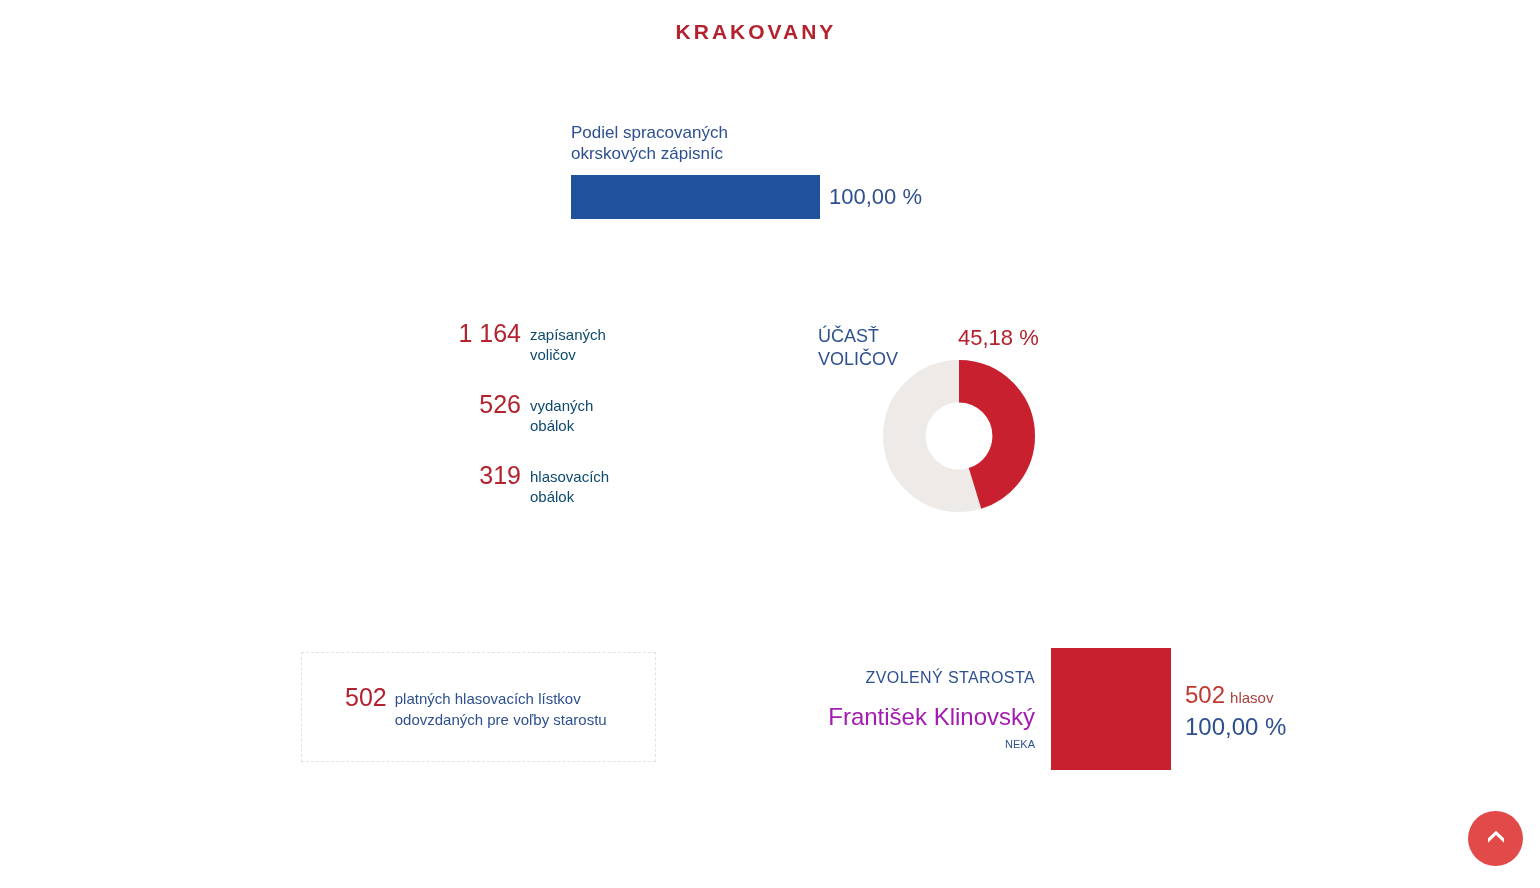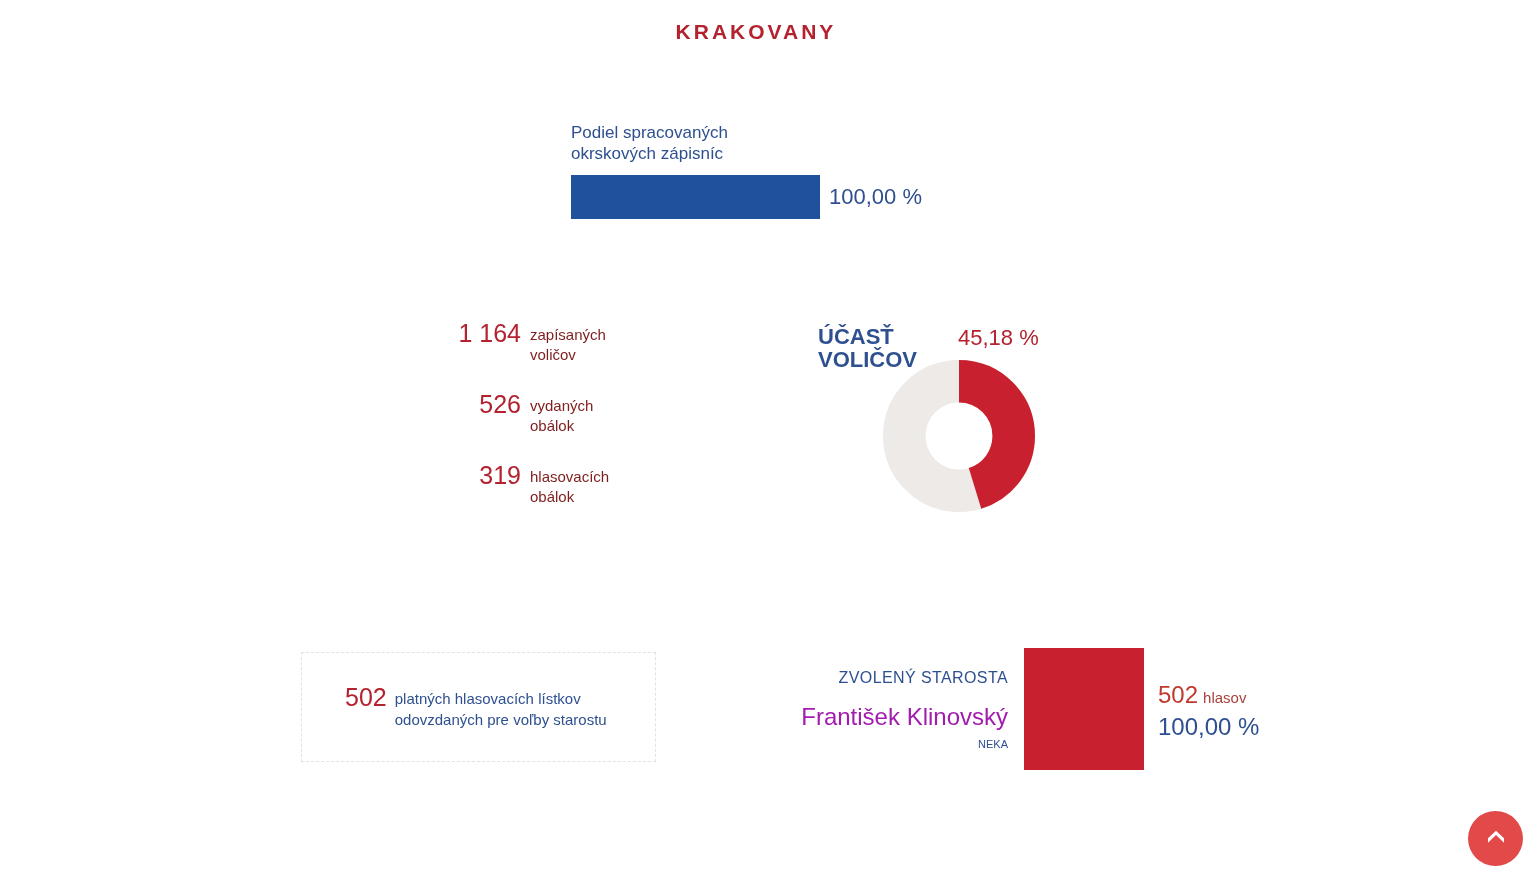--- a/index.html
+++ b/index.html
@@ -81,43 +81,42 @@
     font-size: 25px;
     color: #b3222e;
     line-height: 27px;
     text-align: right;
     white-space: nowrap;
     padding-right: 9px;
   }
   .stat-label {
     font-size: 15px;
     line-height: 20px;
-    color: #7f1d1d;
+    color: #0c4a6e;
     white-space: pre-line;
     width: 140px;
     padding-top: 5px;
   }
 
   
   .turnout-block {
     position: absolute;
     left: 800px;
     top: 320px;
     width: 300px;
     height: 210px;
   }
   .turnout-label {
     position: absolute;
     left: 18px;
     top: 5px;
-    font-size: 22px;
+    font-size: 18px;
     line-height: 23px;
     color: #2e5090;
     white-space: pre-line;
-    font-weight: bold;
   }
   .turnout-value {
     position: absolute;
     left: 158px;
     top: 5px;
     font-size: 22px;
     color: #b3222e;
     white-space: nowrap;
   }
   .donut {
@@ -156,21 +155,21 @@
     font-size: 15px;
     line-height: 21px;
     color: #2e5090;
     white-space: pre-line;
     padding-top: 4px;
   }
 
   
   .mayor-block {
     position: absolute;
-    left: 768px;
+    left: 795px;
     top: 648px;
     height: 122px;
     display: flex;
     align-items: flex-start;
   }
   .mayor-texts {
     width: 256px;
     text-align: right;
     padding-top: 20px;
     padding-right: 16px;

